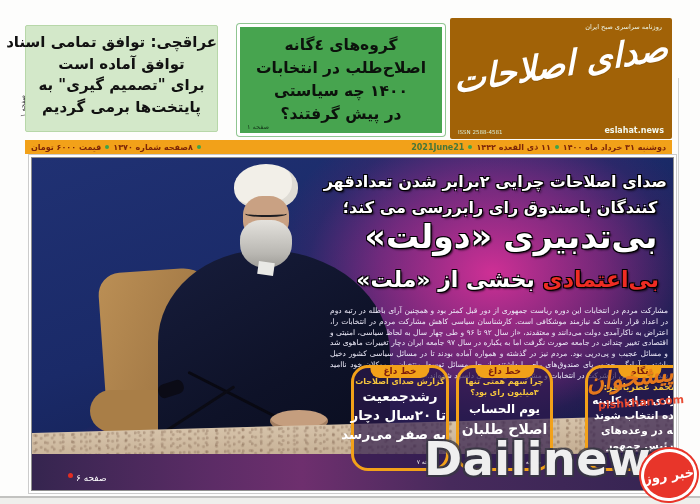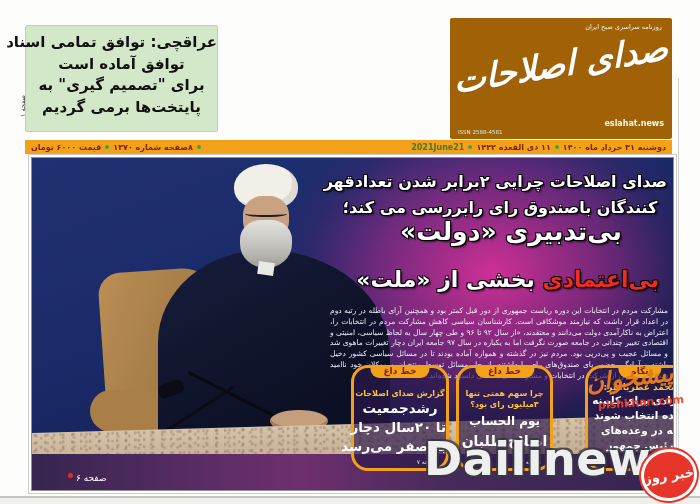--- a/index.html
+++ b/index.html
@@ -43,21 +43,21 @@
     background:#a16207; border-radius:2px; direction:rtl; overflow:hidden;
   }
   .masthead .tagline { position:absolute; top:5px; right:10px; font-size:6.5px; color:#eef7ea; }
   .masthead .logo {
     position:absolute; top:26px; left:0; width:100%; text-align:center;
     font-size:34px; font-weight:bold; font-style:italic; color:#ffffff;
     transform:rotate(-9deg) skewX(-6deg); white-space:nowrap;
     text-shadow:0 1px 0 rgba(0,0,0,0.12);
   }
   .masthead .issn { position:absolute; bottom:4px; left:8px; font-size:5.5px; color:#d9ecd3; direction:ltr; }
-  .masthead .site { position:absolute; bottom:11px; right:8px; font-size:8px; font-weight:bold; color:#f2f8ef; direction:ltr; }
+  .masthead .site { position:absolute; bottom:4px; right:8px; font-size:8px; font-weight:bold; color:#f2f8ef; direction:ltr; }
 
   
   .date-strip {
     left:25px; top:140px; width:647px; height:14px;
     background:#f2a119; direction:rtl;
     display:flex; justify-content:space-between; align-items:center;
     padding:0 6px; font-size:8px; font-weight:bold; color:#7c2508;
   }
   .date-strip .grp { display:flex; align-items:center; gap:4px; white-space:nowrap; }
   .dot { display:inline-block; width:4px; height:4px; border-radius:50%; background:#3fa24a; }
@@ -102,34 +102,34 @@
   .hands { left:238px; top:252px; width:58px; height:22px; background:#c59e7e; border-radius:50%; box-shadow:inset 0 -4px 0 rgba(60,30,10,0.25); }
 
   .photo-pgref { left:36px; top:315px; font-size:9px; color:#ffffff; direction:rtl; display:flex; align-items:flex-start; gap:3px; }
   .reddot { display:inline-block; width:5px; height:5px; border-radius:50%; background:#e42d22; }
 
   
   .outline-dark { text-shadow:1px 1px 0 #000, -1px -1px 0 #000, 1px -1px 0 #000, -1px 1px 0 #000, 2px 2px 2px rgba(0,0,0,0.65); }
   .kicker { right:6px; top:11px; width:334px; direction:rtl; text-align:center; color:#ffffff; }
   .kicker .line { font-size:16px; font-weight:bold; line-height:26px; white-space:nowrap; }
   .headline1 { right:14px; top:59px; width:296px; direction:rtl; text-align:center;
-    font-size:25px; font-weight:bold; color:#ffffff; white-space:nowrap; }
+    font-size:33px; font-weight:bold; color:#ffffff; white-space:nowrap; }
   .headline2 { right:14px; top:109px; width:296px; direction:rtl; text-align:center;
     font-size:22px; font-weight:bold; color:#ffffff; white-space:nowrap; }
   .headline2 .red { color:#ef2c23; }
   .lead-body { right:5px; top:148px; width:338px; direction:rtl; text-align:justify;
     font-size:7.5px; line-height:1.44; color:#eceaf8; }
 
   
   .bbox { top:207px; height:106px; background:rgba(44,25,76,0.68);
     border:3px solid #f2a119; border-radius:17px; direction:rtl; text-align:center; }
   .bbox .tab { position:absolute; top:-3px; left:50%; transform:translateX(-50%);
     background:#f2a119; color:#7c1d0d; font-size:9px; font-weight:bold;
     padding:1px 13px 2px; border-radius:0 0 9px 9px; white-space:nowrap; }
-  .bbox .kicker-sm { margin-top:20px; font-size:8px; font-weight:bold; color:#f6c63e; line-height:11px; }
+  .bbox .kicker-sm { margin-top:8px; font-size:8px; font-weight:bold; color:#f6c63e; line-height:11px; }
   .bbox .t-line { font-size:13.5px; font-weight:bold; color:#ffffff; line-height:19px; white-space:nowrap; }
   .bbox .pgref { position:absolute; bottom:3px; right:9px; font-size:6px; color:#e8e8e8; }
   .bbox1 { left:319px; width:98px; }
   .bbox2 { left:424px; width:97px; }
   .bbox2 .t-line1 { font-size:12px; line-height:22px; }
   .bbox2 .t-line2 { font-size:14px; line-height:19px; }
   .bbox3 { left:529px; width:110px;margin-left:24px; }
   .bbox3 .t-line { font-size:10.5px; line-height:15px; }
   .bbox3 .kicker-sm { margin-top:14px; font-size:9px; }
 
@@ -155,20 +155,27 @@
 <div id="stage">
 
   <div class="abs box-araghchi">
     <div class="line">عراقچی: توافق تمامی اسناد</div>
     <div class="line">توافق آماده است</div>
     <div class="line">برای "تصمیم گیری" به</div>
     <div class="line">پایتخت‌ها برمی گردیم</div>
     <div class="abs pgref-rot">صفحه ۱</div>
   </div>
 
+  <div class="abs box-groups">
+    <div class="line">گروه‌های ٤گانه</div>
+    <div class="line">اصلاح‌طلب در انتخابات</div>
+    <div class="line">۱۴۰۰ چه سیاستی</div>
+    <div class="line">در پیش گرفتند؟</div>
+    <div class="pgref">صفحه ۱</div>
+  </div>
 
   <div class="abs masthead">
     <div class="tagline">روزنامه سراسری صبح ایران</div>
     <div class="logo">صدای اصلاحات</div>
     <div class="issn">ISSN 2588-4581</div>
     <div class="site">eslahat.news</div>
   </div>
 
   <div class="abs date-strip">
     <span class="grp">

